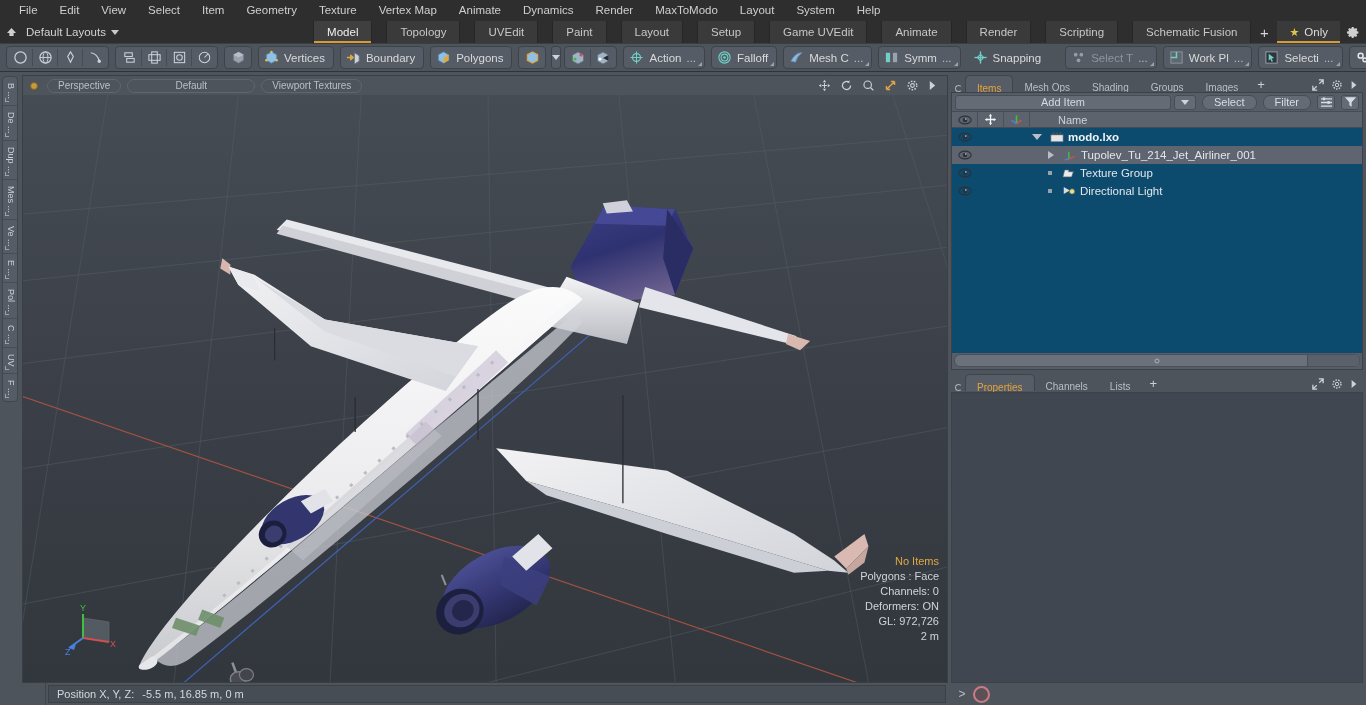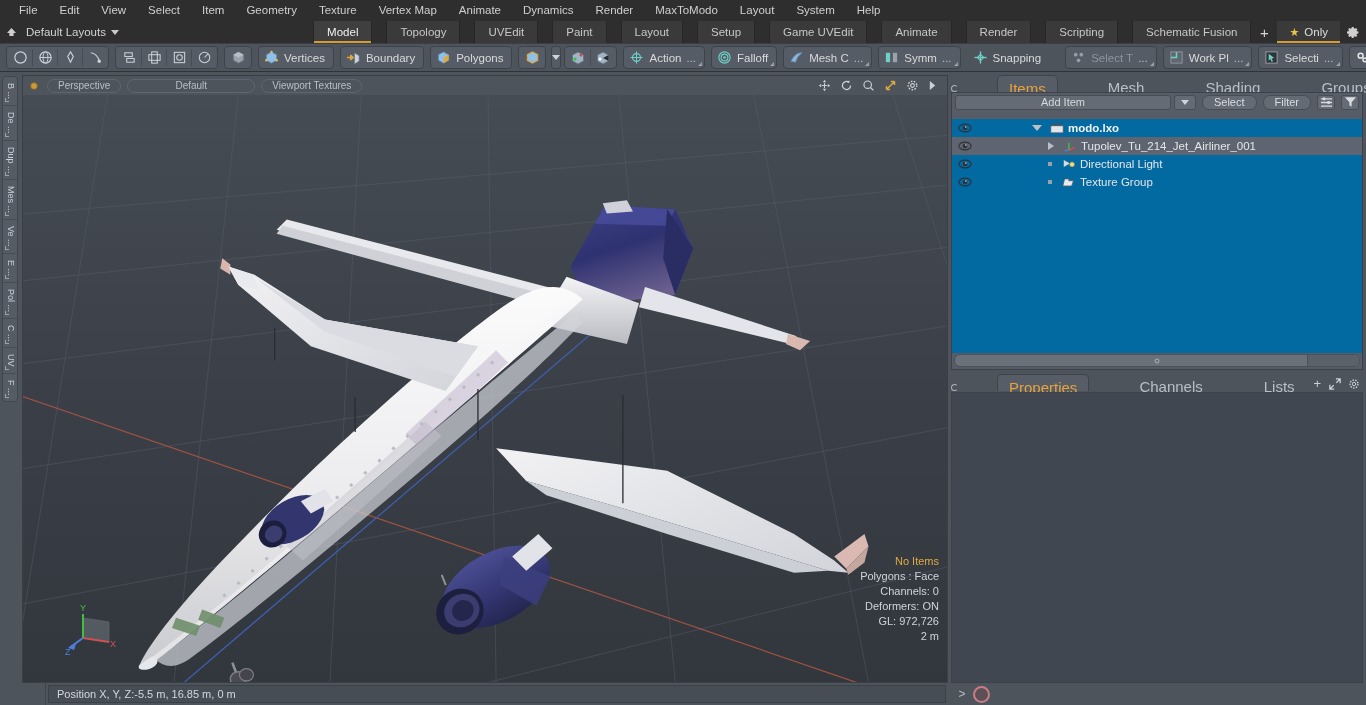--- a/index.html
+++ b/index.html
@@ -81,31 +81,31 @@
   .viewport { flex:1; position:relative; overflow:hidden;
       background:linear-gradient(180deg,#464c54 0%, #3c4149 45%, #33383f 100%); }
   .vp-stats { position:absolute; right:8px; bottom:38px; text-align:right; font-size:11px; line-height:15px; color:#cfd4da; }
   .vp-stats .hl { color:#e0a93f; }
   .vp-gizmo { position:absolute; left:42px; bottom:22px; }
 
   
   .statusbar { height:22px; background:#4e545c; display:flex; align-items:center; flex:0 0 22px; }
   .sb-left { width:24px; height:22px; background:#4e545c; border-right:1px solid #3f444b;}
   .sb-field { flex:1; height:18px; margin:0 2px; background:#474d55; border:1px solid #3c4148;
-              display:flex; align-items:center; padding:0 8px; color:#d4d8dd; font-size:11px; }
+              display:flex; align-items:center; padding:0 8px; gap:8px; color:#d4d8dd; font-size:11px; }
 
   
   .right { width:416px; flex:0 0 416px; background:#4e545c; display:flex; flex-direction:column; padding:2px 3px 0 1px; }
 
   .panel-tabs { height:18px; display:flex; align-items:flex-end; gap:0; flex:0 0 18px; }
   .pt-dot { width:14px; display:flex; align-items:center; justify-content:center; }
   .pt-dot i { width:7px;height:7px;border-radius:50%;border:1.5px solid #aab0b7; display:block;
               border-right-color:transparent; }
-  .ptab { padding:4px 11px; height:17px; line-height:17px; font-size:15px; color:#b9bfc6;
-          border-radius:5px 5px 0 0;margin-left:39px; }
+  .ptab { padding:4px 11px; height:17px; line-height:17px; font-size:10px; color:#b9bfc6;
+          border-radius:5px 5px 0 0; }
   .ptab.active { background:#5a6views; }
   .ptab.active { background:#565d66; color:#e8a33d; border:1px solid #3f444b; border-bottom:none; }
   .ptab-plus { padding:0 8px; color:#ccd1d6; font-size:13px; line-height:15px;}
   .pt-right { margin-left:auto; display:flex; align-items:center; gap:7px; padding:0 5px 1px 0; }
 
   .panel-box { background:#565d66; border:1px solid #3d424a; display:flex; flex-direction:column; }
   .items-panel { height:278px; flex:0 0 278px; }
 
   .additem-row { height:18px; display:flex; align-items:center; gap:3px; padding:2px 3px; }
   .ai-btn { flex:1; height:15px; background:#646b75; border:1px solid #474d55; border-radius:3px;
@@ -115,21 +115,21 @@
   .ai-pill { height:15px; padding:0 11px; background:#646b75; border:1px solid #474d55; border-radius:7px;
              display:flex; align-items:center; color:#d9dde1; font-size:11px; margin-left:3px;}
   .ai-ico { width:18px;height:15px; background:#646b75; border:1px solid #474d55; border-radius:3px;
             display:flex; align-items:center; justify-content:center; margin-left:3px;}
 
   .list-head { height:17px; background:#5c636d; display:flex; align-items:center; border-top:1px solid #464c54;
                border-bottom:1px solid #464c54; flex:0 0 17px; }
   .lh-cell { width:26px; height:17px; display:flex; align-items:center; justify-content:center; border-right:1px solid #4a5058; }
   .lh-name { padding-left:28px; color:#cdd2d8; font-size:11px; }
 
-  .list-body { flex:1; overflow:hidden; background:#0369a1;margin-top:8px; }
+  .list-body { flex:1; overflow:hidden; background:#0c4a6e; }
   .lrow { height:18px; display:flex; align-items:center; position:relative; }
   .lrow.sel { background:#5e6570; }
   .lrow .eye { width:26px; display:flex; align-items:center; justify-content:center; }
   .lrow .c2,.lrow .c3 { width:26px; }
   .lrow .lbl { display:flex; align-items:center; gap:4px; font-size:11.5px; color:#e2e6ea; white-space:nowrap; }
   .lrow .lbl.root { font-weight:bold; color:#f0f3f6; }
   .tri-d { width:0;height:0;border-left:5px solid transparent;border-right:5px solid transparent;border-top:6px solid #b9bfc6; }
   .tri-r { width:0;height:0;border-top:4.5px solid transparent;border-bottom:4.5px solid transparent;border-left:6px solid #b9bfc6; }
   .dotsq { width:4px;height:4px;background:#9aa1a9; }
 
@@ -741,20 +741,42 @@
                 <rect x="8" y="4.5" width="2.6" height="3" fill="#d9dde1"></rect>
               </svg>
           </div>
           <div class="ai-ico">
             <svg width="13" height="12" viewBox="0 0 14 12">
                 <path d="M1 1 H13 L8.2 6.4 V11 L5.8 9.4 V6.4 Z" fill="#d9dde1"></path>
               </svg>
           </div>
         </div>
 
+        <div class="list-head">
+          <div class="lh-cell">
+            <svg width="14" height="10" viewBox="0 0 16 11">
+                <ellipse cx="8" cy="5.5" rx="7" ry="4.4" fill="none" stroke="#2e3238" stroke-width="1.3"></ellipse>
+                <circle cx="8" cy="5.5" r="2.6" fill="#2e3238"></circle>
+                <circle cx="9" cy="4.4" r="0.9" fill="#e7eaee"></circle>
+              </svg>
+          </div>
+          <div class="lh-cell">
+            <svg width="13" height="13" viewBox="0 0 16 16">
+                <path d="M8 1 L10 4 H6 Z M8 15 L6 12 H10 Z M1 8 L4 6 V10 Z M15 8 L12 10 V6 Z M7.2 4 h1.6 v8 h-1.6 Z M4 7.2 h8 v1.6 h-8 Z" fill="#f2f4f6"></path>
+              </svg>
+          </div>
+          <div class="lh-cell">
+            <svg width="13" height="13" viewBox="0 0 16 16">
+                <line x1="8" y1="13" x2="8" y2="3" stroke="#3fbf3f" stroke-width="2"></line>
+                <line x1="8" y1="13" x2="14" y2="9" stroke="#d05050" stroke-width="2"></line>
+                <line x1="8" y1="13" x2="2" y2="9" stroke="#4a7fe0" stroke-width="2"></line>
+              </svg>
+          </div>
+          <div class="lh-name">Name</div>
+        </div>
 
         <div class="list-body">
 
           <div class="lrow">
             <div class="eye">
               <svg width="14" height="10" viewBox="0 0 16 11">
                   <ellipse cx="8" cy="5.5" rx="7" ry="4.4" fill="none" stroke="#2e3238" stroke-width="1.3"></ellipse>
                   <circle cx="8" cy="5.5" r="2.6" fill="#2e3238"></circle>
                   <circle cx="9" cy="4.4" r="0.9" fill="#e7eaee"></circle>
                 </svg>
@@ -803,46 +825,46 @@
                   <circle cx="8" cy="5.5" r="2.6" fill="#2e3238"></circle>
                   <circle cx="9" cy="4.4" r="0.9" fill="#e7eaee"></circle>
                 </svg>
             </div>
             <div class="c2"></div>
             <div class="c3"></div>
             <div class="lbl" style="padding-left:18px;">
               <span class="dotsq"></span>
               <span style="margin-left:6px;">
                 <svg width="14" height="12" viewBox="0 0 16 13">
-                    <path d="M2 2 L9 6 L2 10 Z" fill="#d7dade"></path>
-                    <circle cx="11.5" cy="7" r="3" fill="#e4e07a" stroke="#5a5f66" stroke-width="0.8"></circle>
+                    <path d="M1 11 L3 3 H8 L7.6 5 H13 L11 11 Z" fill="#e9ebef" stroke="#5a5f66" stroke-width="0.8"></path>
                   </svg>
               </span>
-              <span>Directional Light</span>
+              <span>Texture Group</span>
             </div>
           </div>
 
           <div class="lrow">
             <div class="eye">
               <svg width="14" height="10" viewBox="0 0 16 11">
                   <ellipse cx="8" cy="5.5" rx="7" ry="4.4" fill="none" stroke="#2e3238" stroke-width="1.3"></ellipse>
                   <circle cx="8" cy="5.5" r="2.6" fill="#2e3238"></circle>
                   <circle cx="9" cy="4.4" r="0.9" fill="#e7eaee"></circle>
                 </svg>
             </div>
             <div class="c2"></div>
             <div class="c3"></div>
             <div class="lbl" style="padding-left:18px;">
               <span class="dotsq"></span>
               <span style="margin-left:6px;">
                 <svg width="14" height="12" viewBox="0 0 16 13">
-                    <path d="M1 11 L3 3 H8 L7.6 5 H13 L11 11 Z" fill="#e9ebef" stroke="#5a5f66" stroke-width="0.8"></path>
+                    <path d="M2 2 L9 6 L2 10 Z" fill="#d7dade"></path>
+                    <circle cx="11.5" cy="7" r="3" fill="#e4e07a" stroke="#5a5f66" stroke-width="0.8"></circle>
                   </svg>
               </span>
-              <span>Texture Group</span>
+              <span>Directional Light</span>
             </div>
           </div>
 
         </div>
 
         <div class="hscroll">
           <div class="grip"></div>
           <div class="rightcap"></div>
         </div>
       </div>

